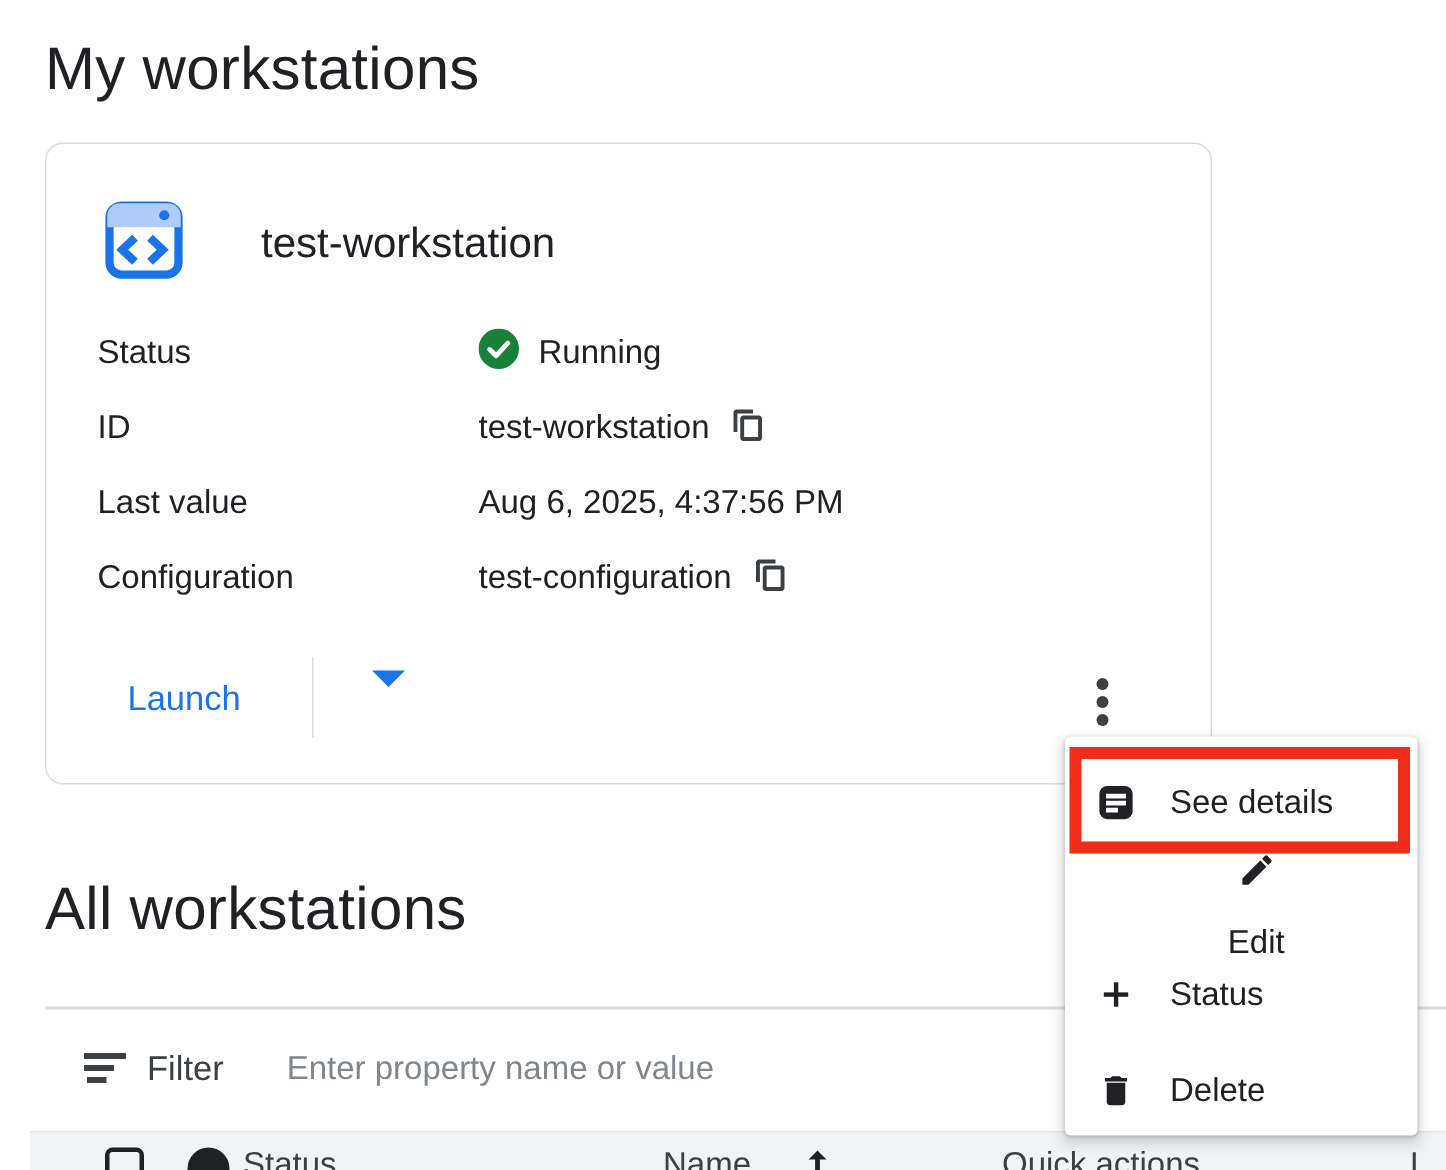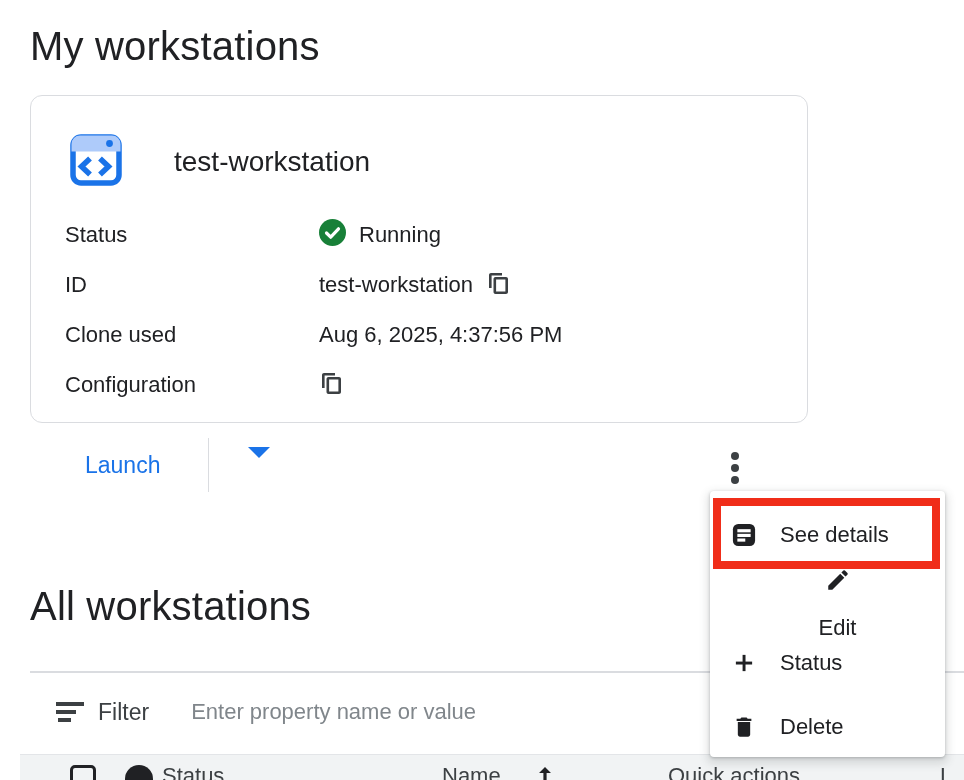--- a/index.html
+++ b/index.html
@@ -5,21 +5,21 @@
   * { margin:0; padding:0; box-sizing:border-box; }
   html,body { background:#fff; }
   body { font-family:"Liberation Sans", sans-serif; color:#202124; }
   .page { position:relative; width:964px; height:780px; background:#fff; overflow:hidden;padding-left:36px; }
 
   .h1 { position:absolute; left:30px; font-size:40px; font-weight:400; color:#202124; line-height:52px; letter-spacing:.2px; }
   #my-title { top:20px; }
   #all-title { top:580px; }
 
   
-  .card { position:absolute; left:30px; top:95px; width:778px; height:328px;
+  .card { position:absolute; left:30px; top:95px; width:778px; height:428px;
           border:1px solid #dadce0; border-radius:12px; background:#fff; }
   .card-head { position:absolute; left:38px; top:39px; display:flex; align-items:center; gap:51px; height:54px; }
   .card-title { font-size:28px; font-weight:400; color:#202124; }
 
   .field-row { position:absolute; left:34px; right:20px; height:36px; display:flex; align-items:center; font-size:22px; }
   .field-row .flabel { width:254px; color:#202124; }
   .field-row .fvalue { display:flex; align-items:center; gap:13px; color:#202124; }
   #row-status { top:121px; }
   #row-id { top:171px; }
   #row-lastused { top:221px; }
@@ -114,29 +114,30 @@
             <svg width="24" height="24" viewBox="0 0 24 24" fill="#3c4043">
               <path d="M15 1H4c-1.1 0-2 .9-2 2v13h2.6V3.6H15V1z"></path>
               <path d="M19 5H8.5c-1.1 0-2 .9-2 2v13c0 1.1.9 2 2 2H19c1.1 0 2-.9 2-2V7c0-1.1-.9-2-2-2zm-.6 14.4H9.1V7.6h9.3v11.8z"></path>
             </svg>
           </span>
         </button>
       </span>
     </div>
 
     <div class="field-row" id="row-lastused">
-      <span class="flabel">Clone used</span>
+      <span class="flabel">Last value</span>
       <span class="fvalue">
         <span>Aug 6, 2025, 4:37:56 PM</span>
       </span>
     </div>
 
     <div class="field-row" id="row-config">
       <span class="flabel">Configuration</span>
       <span class="fvalue">
+        <span>test-configuration</span>
         <button class="copy-btn">
           <span>
             <svg width="24" height="24" viewBox="0 0 24 24" fill="#3c4043">
               <path d="M15 1H4c-1.1 0-2 .9-2 2v13h2.6V3.6H15V1z"></path>
               <path d="M19 5H8.5c-1.1 0-2 .9-2 2v13c0 1.1.9 2 2 2H19c1.1 0 2-.9 2-2V7c0-1.1-.9-2-2-2zm-.6 14.4H9.1V7.6h9.3v11.8z"></path>
             </svg>
           </span>
         </button>
       </span>
     </div>

